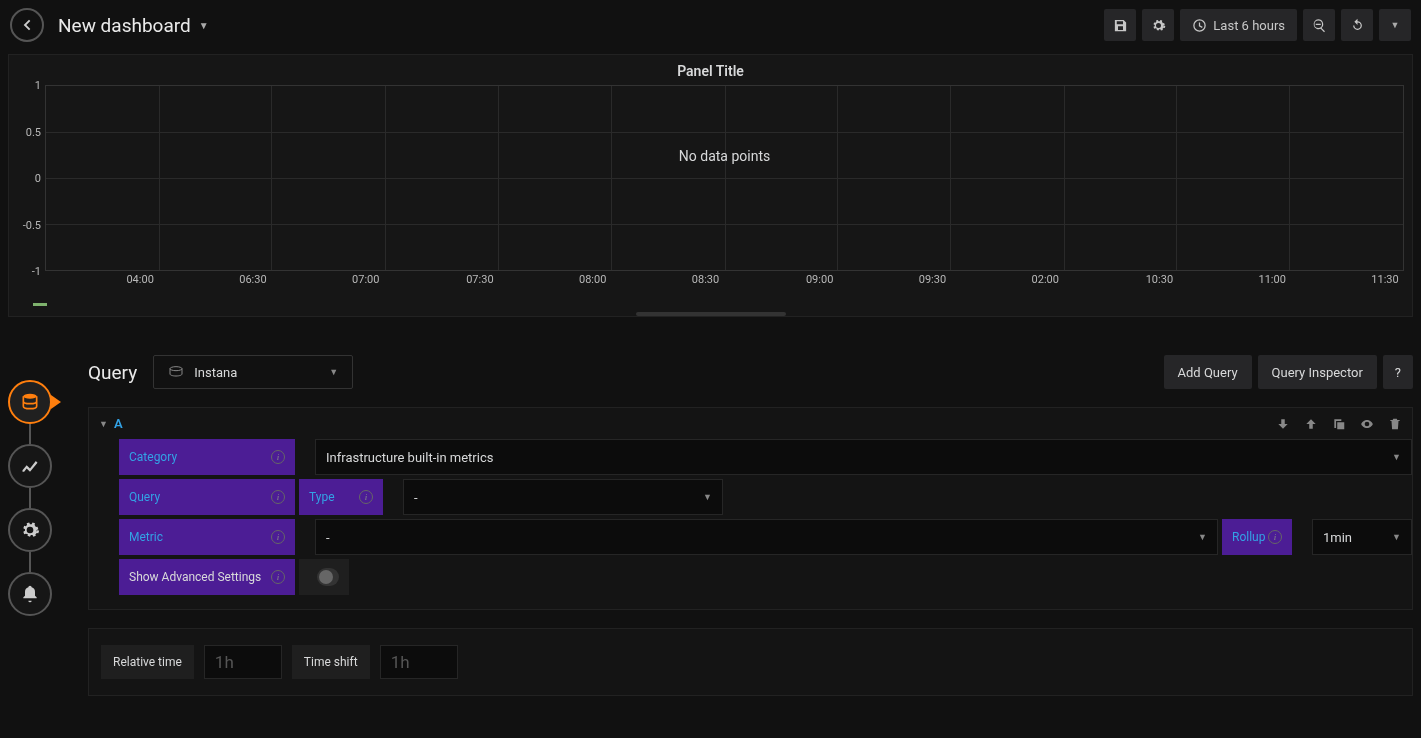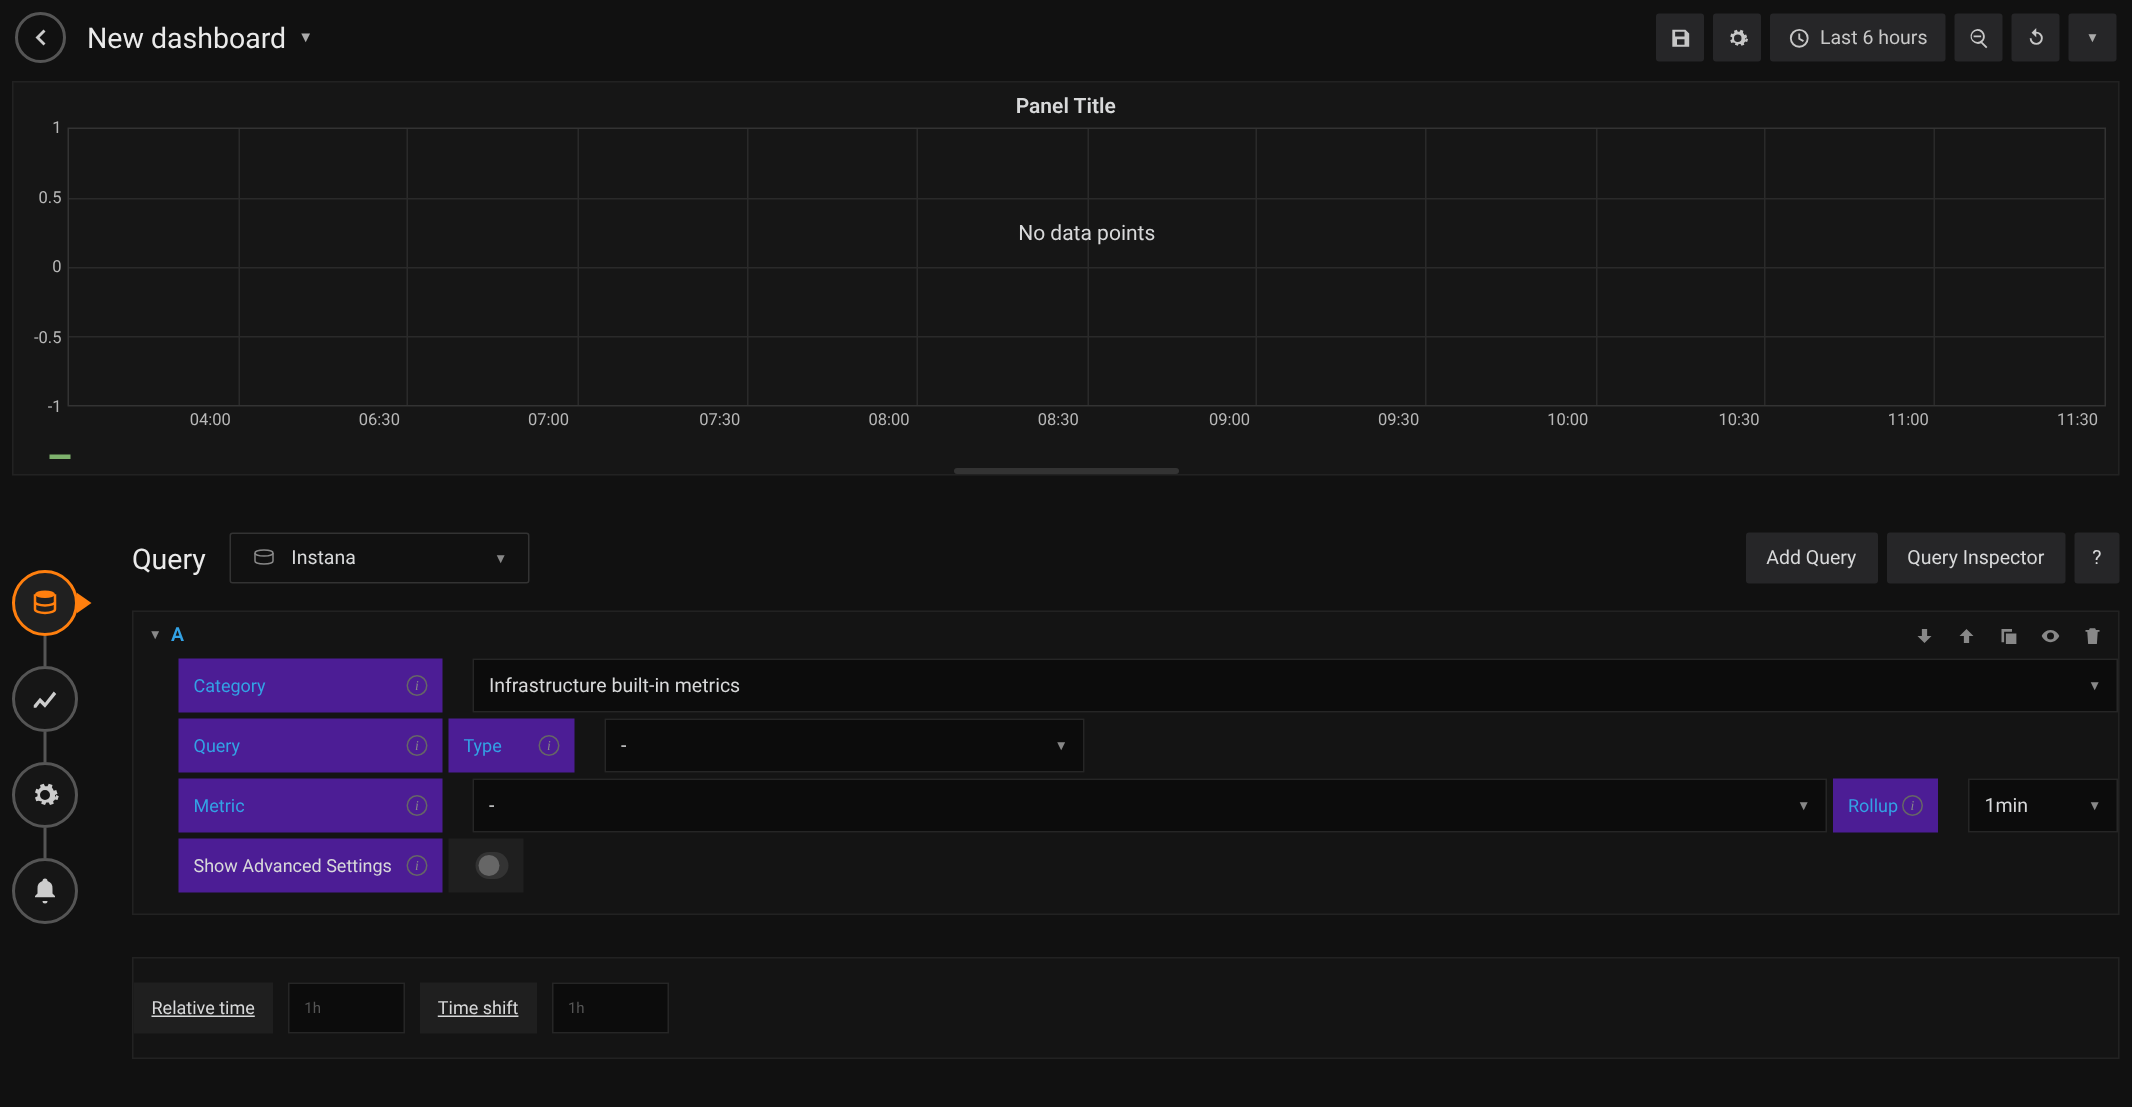--- a/index.html
+++ b/index.html
@@ -72,24 +72,24 @@
 .flabel.narrow { width:84px; }
 .fval.narrow { width:320px; flex:0 0 320px; }
 .flabel.narrow2 { width:70px; }
 .fval.rollup { width:100px; flex:0 0 100px; }
 
 .toggle { width:36px; height:18px; background:#333; border-radius:10px; position:relative; margin-left:8px; }
 .toggle::after { content:''; position:absolute; width:14px; height:14px; background:#666; border-radius:50%; top:2px; left:2px; }
 .toggle-wrap { background:#1f1f1f; height:36px; display:flex; align-items:center; padding:0 10px; margin-left:4px; width:50px;}
 
 
-.time-opts { background:#141414; border:1px solid #222; margin:28px 8px 0 88px; padding:16px 0; display:flex; gap:10px;text-decoration:underline; }
+.time-opts { background:#141414; border:1px solid #222; margin:18px 8px 0 88px; padding:16px 12px; display:flex; gap:10px; }
 .tlabel { background:#1f1f1f; height:34px; display:flex; align-items:center; padding:0 12px; font-size:12px; color:#d8d9da; }
 .tinput { background:#0c0c0c; border:1px solid #262626; height:34px; width:78px; }
-.tinput input { background:transparent; border:none; color:#fde047; width:100%; height:100%; padding:0 10px; font-size:10px; outline:none; }
+.tinput input { background:transparent; border:none; color:#fde047; width:100%; height:100%; padding:0 10px; font-size:17px; outline:none; }
 .tinput input::placeholder { color:#555; }
 </style>
 </head>
 <body>
 
 <div class="header">
   <div class="back-btn">
     <svg viewBox="0 0 24 24">
         <path d="M15 4l-8 8 8 8 2-2-6-6 6-6z"></path>
       </svg>
@@ -159,21 +159,21 @@
     </div>
     <div class="xaxis">
       <div class="xtick" style="left:7%">04:00</div>
       <div class="xtick" style="left:15.3%">06:30</div>
       <div class="xtick" style="left:23.6%">07:00</div>
       <div class="xtick" style="left:32%">07:30</div>
       <div class="xtick" style="left:40.3%">08:00</div>
       <div class="xtick" style="left:48.6%">08:30</div>
       <div class="xtick" style="left:57%">09:00</div>
       <div class="xtick" style="left:65.3%">09:30</div>
-      <div class="xtick" style="left:73.6%">10:00</div>
+      <div class="xtick" style="left:73.6%">02:00</div>
       <div class="xtick" style="left:82%">10:30</div>
       <div class="xtick" style="left:90.3%">11:00</div>
       <div class="xtick" style="left:98.6%">11:30</div>
     </div>
   </div>
   <div class="legend-dash"></div>
   <div class="resize-handle"></div>
 </div>
 
 <div class="sidenav">

